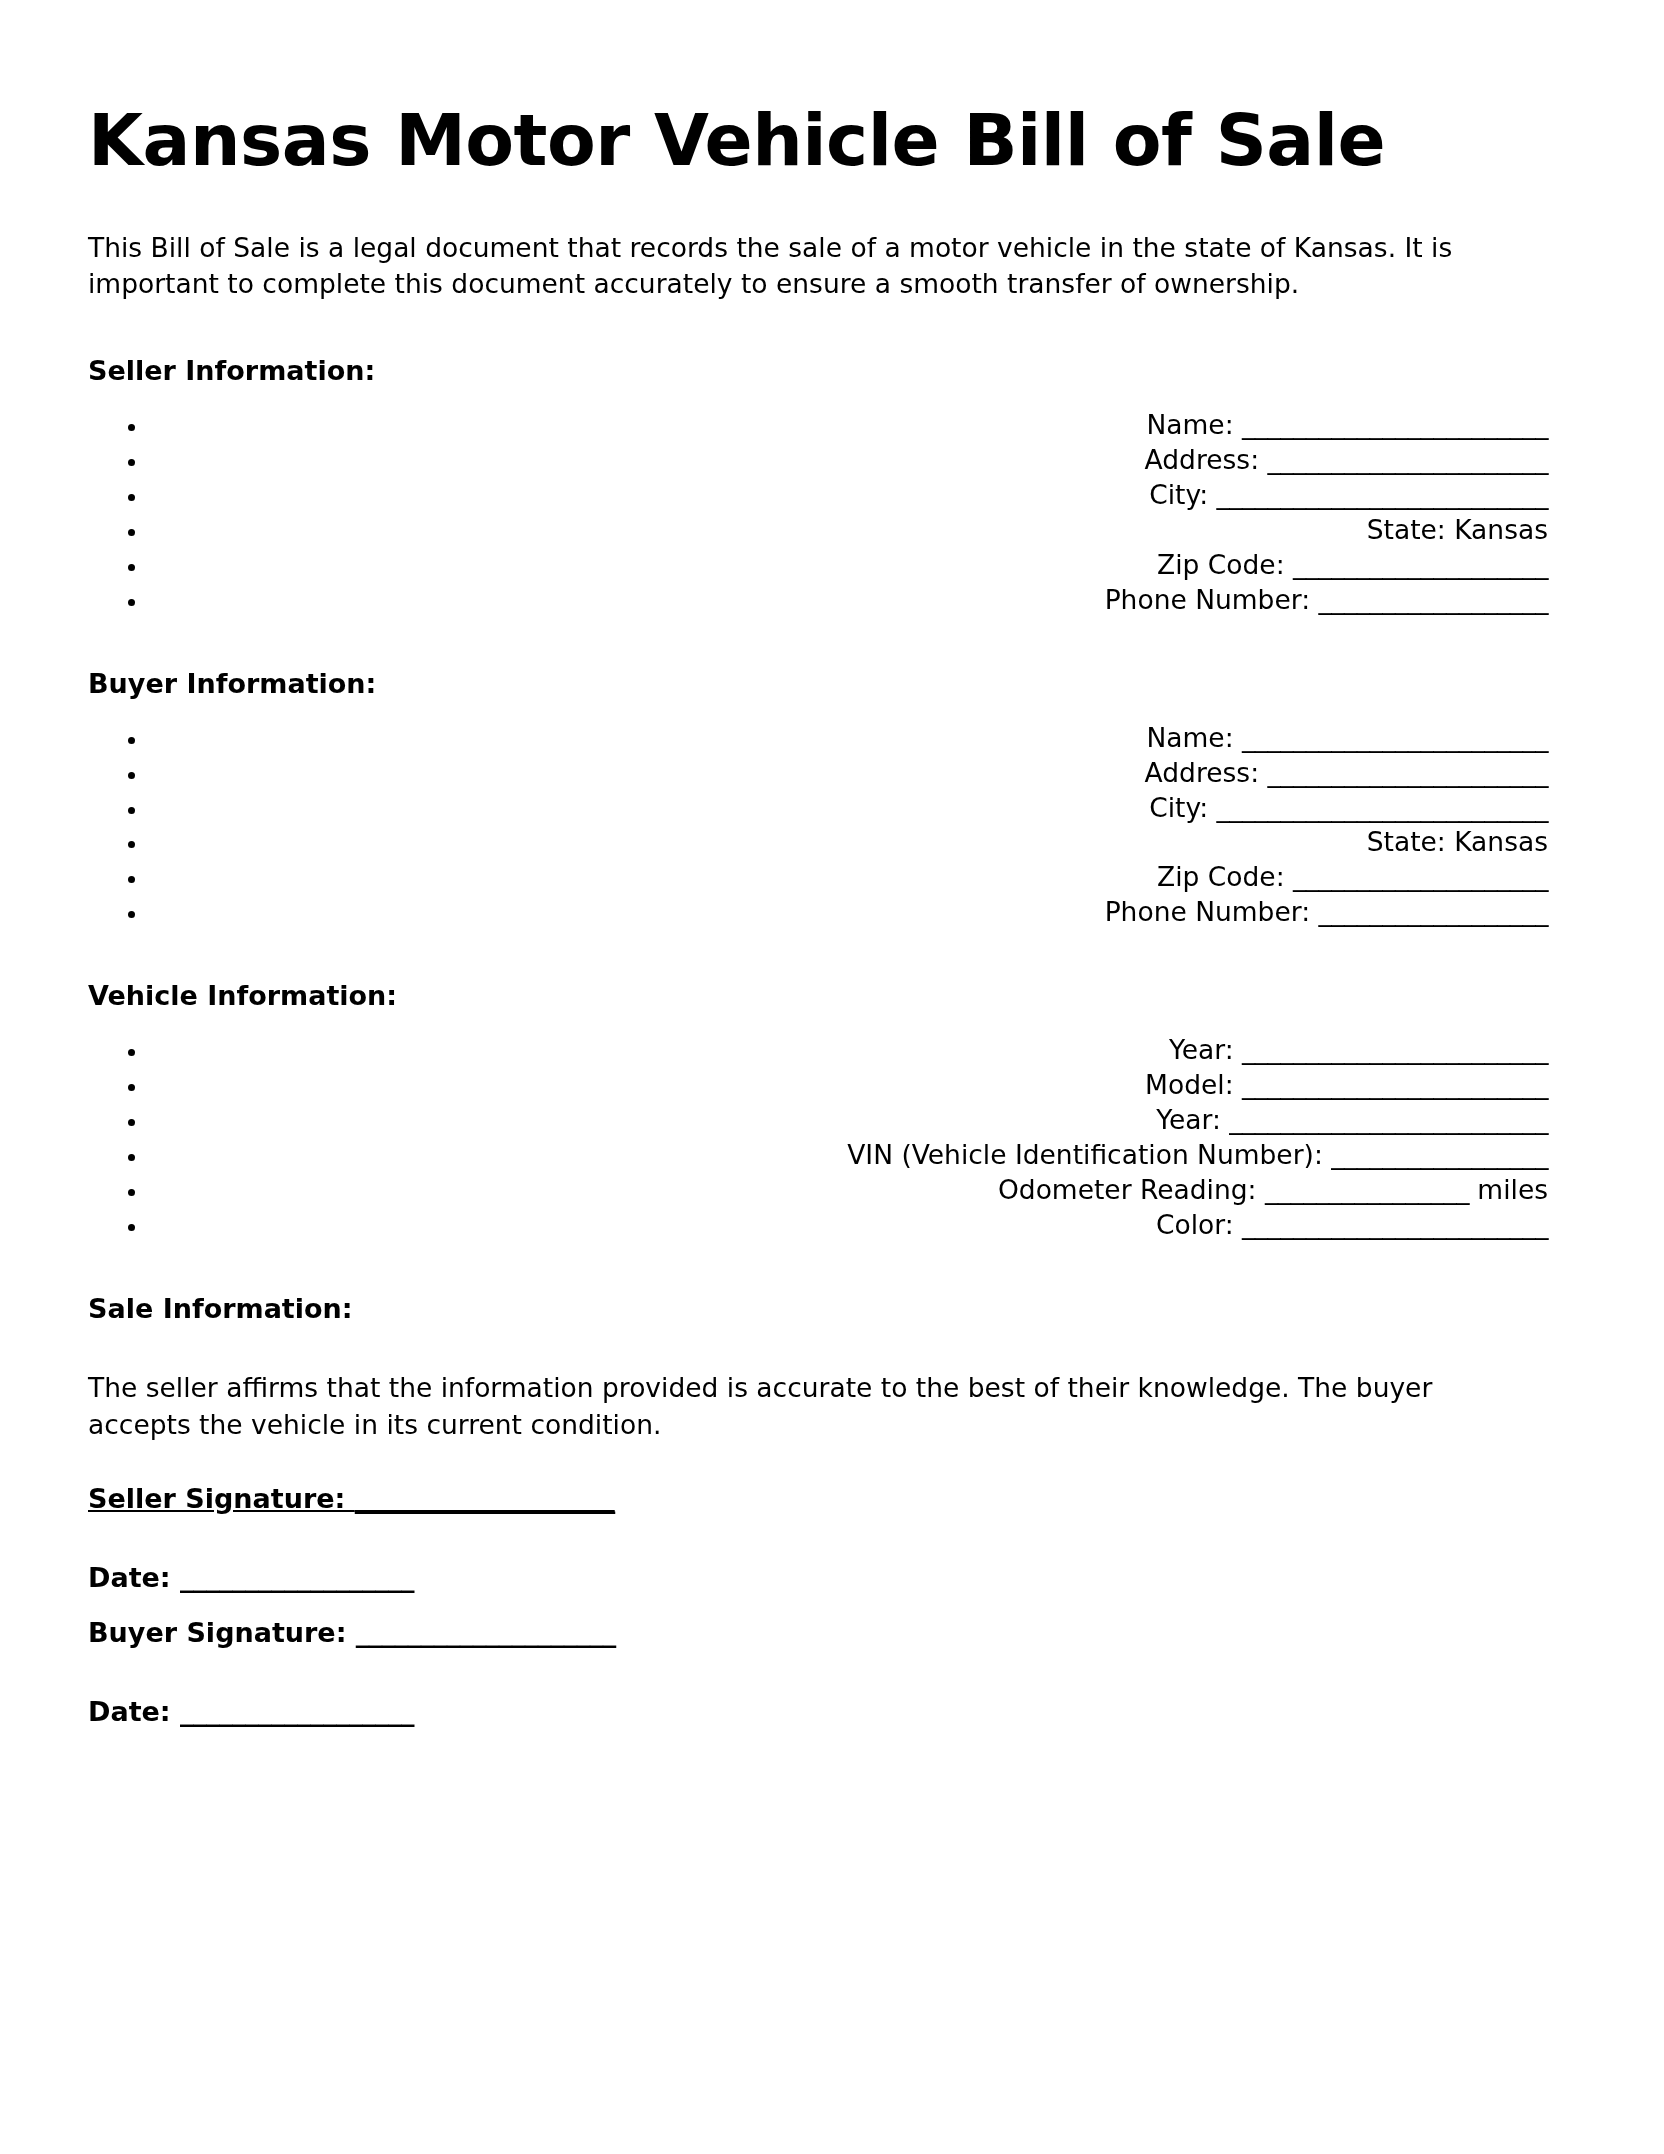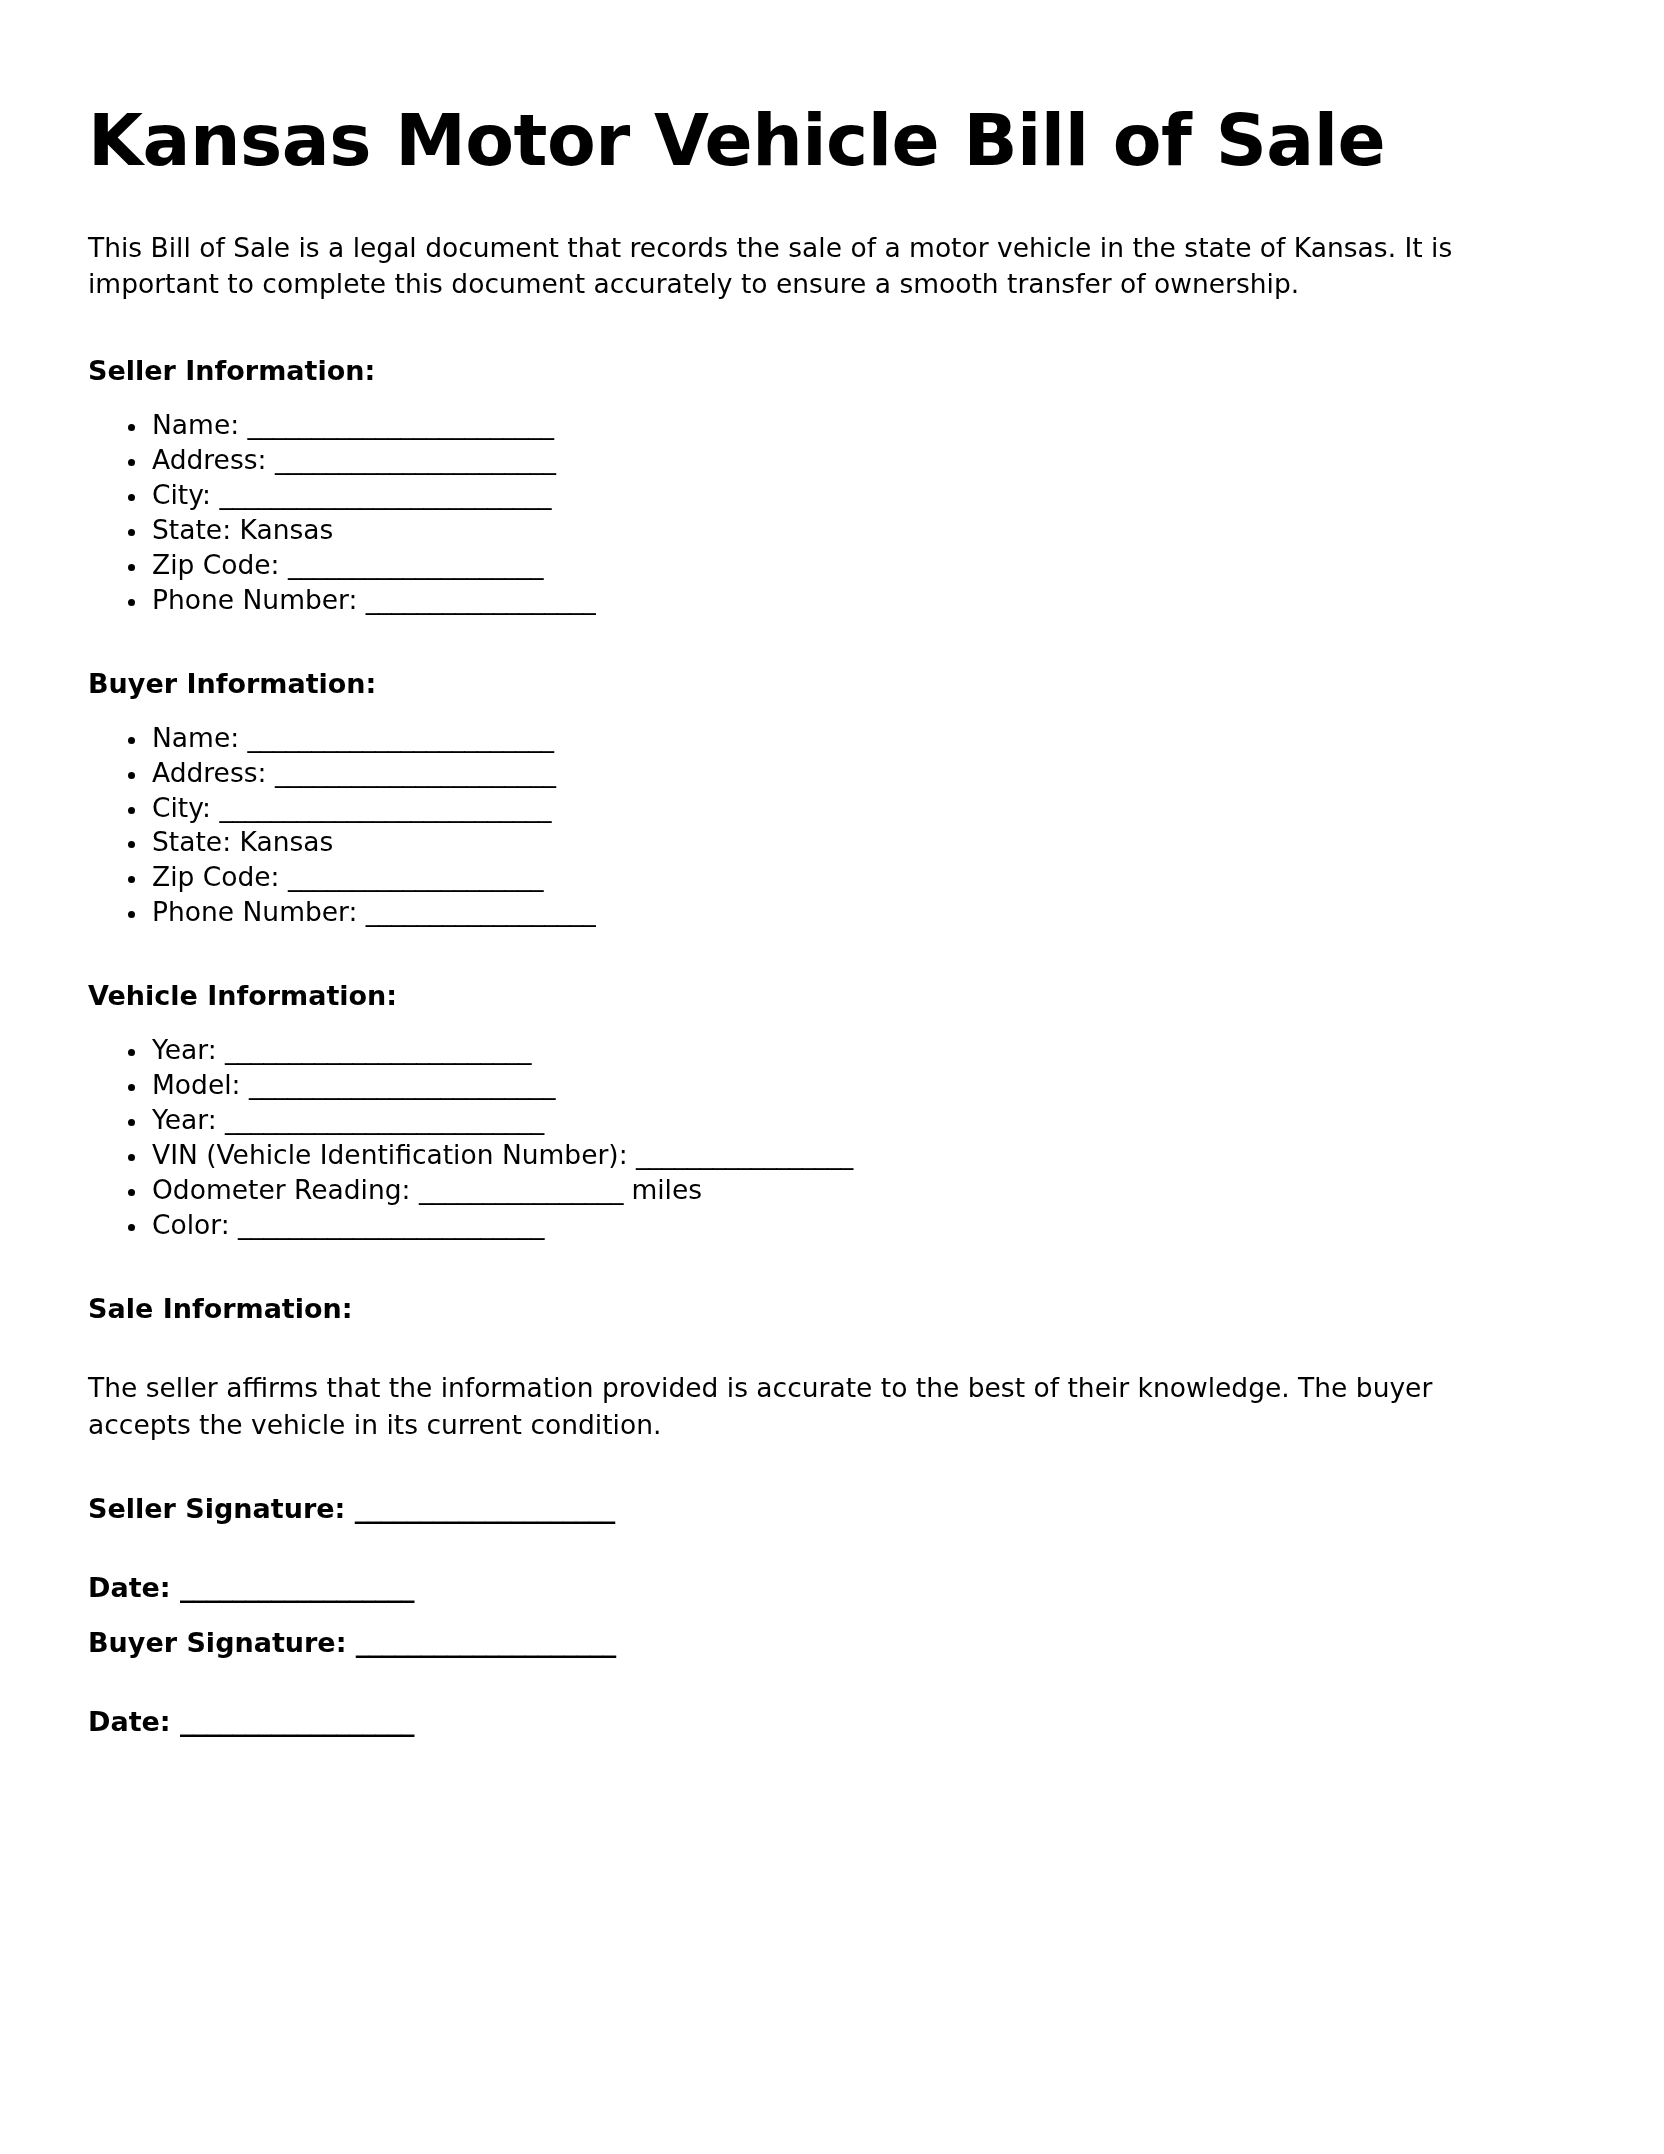--- a/index.html
+++ b/index.html
@@ -54,20 +54,21 @@
   .heading-buyer  { margin-top: 50px; }
   .heading-vehicle{ margin-top: 50px; }
   .heading-sale   { margin-top: 50px; }
 
   ul.field-list {
     list-style: disc outside;
     margin: 0;
     padding-top: 22px;
     padding-left: 60px;
     padding-bottom: 0;
+    text-align: right;
   }
   ul.field-list li {
     font-size: 26.5px;
     line-height: 1.32;
     color: #000;
     padding-left: 4px;
   }
   ul.field-list li::marker {
     font-size: 22px;
   }
@@ -77,21 +78,21 @@
   }
   .affirm {
     margin-top: 46px;
   }
   .sig-line {
     font-size: 27px;
     font-weight: bold;
     margin: 0;
     color: #000;
   }
-  .sig-seller { margin-top: 50px; }
+  .sig-seller { margin-top: 40px; text-decoration: underline; }
   .sig-date1  { margin-top: 48px; }
   .sig-buyer  { margin-top: 24px; }
   .sig-date2  { margin-top: 48px; }
   .closing    { margin-top: 50px; }
 
   .watermark {
     position: absolute;
     left: 585px;
     top: 1038px;
     font-family: "DejaVu Sans Mono", "Liberation Mono", monospace;

